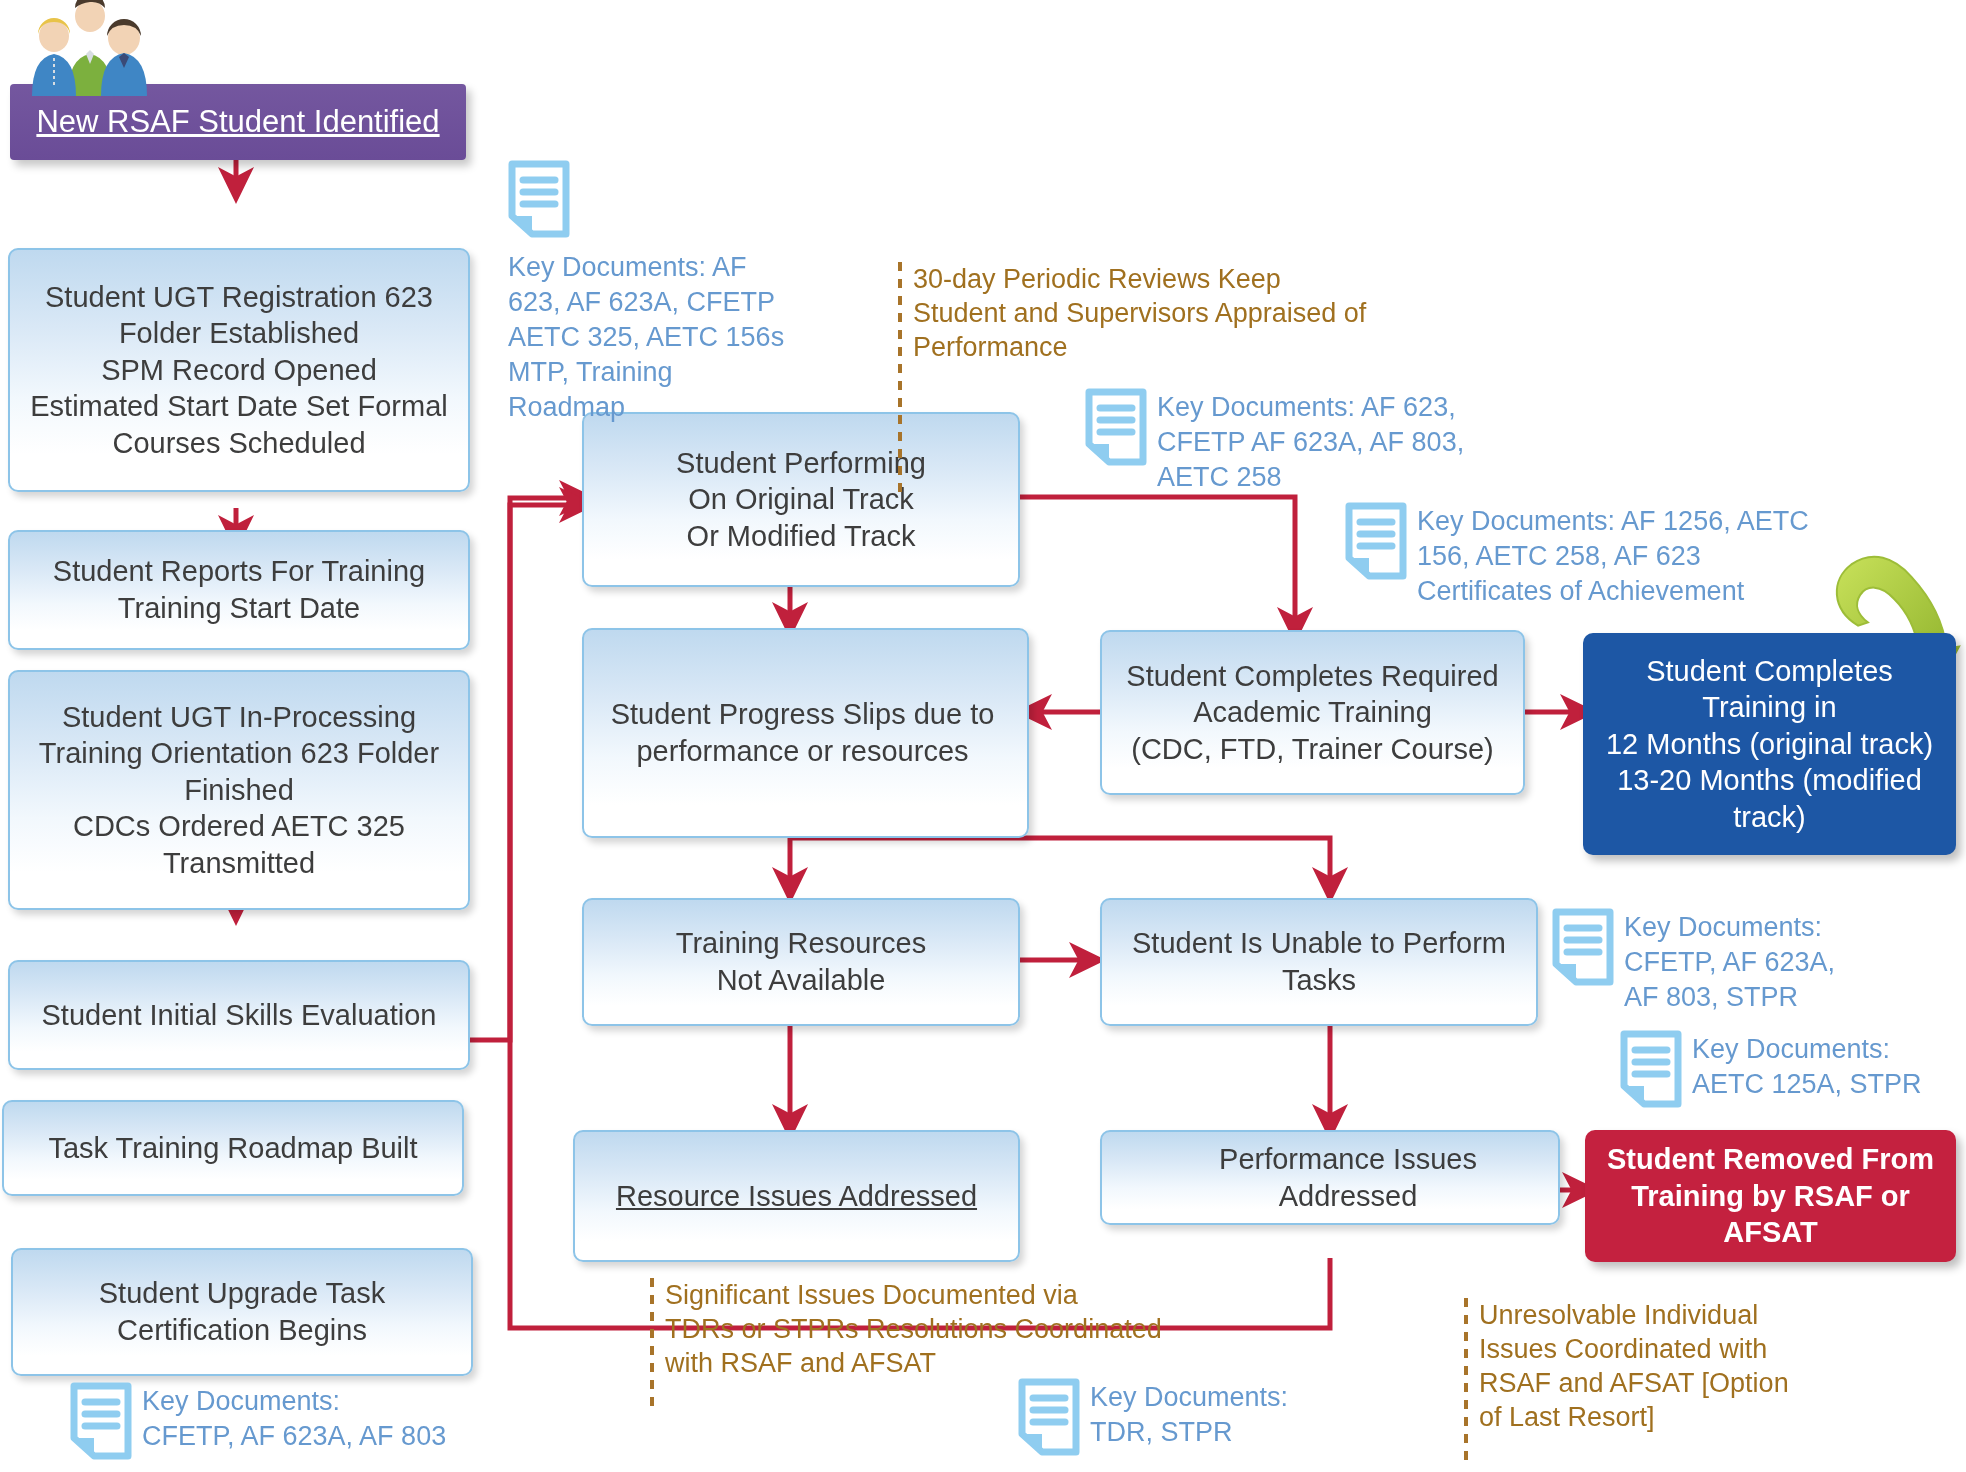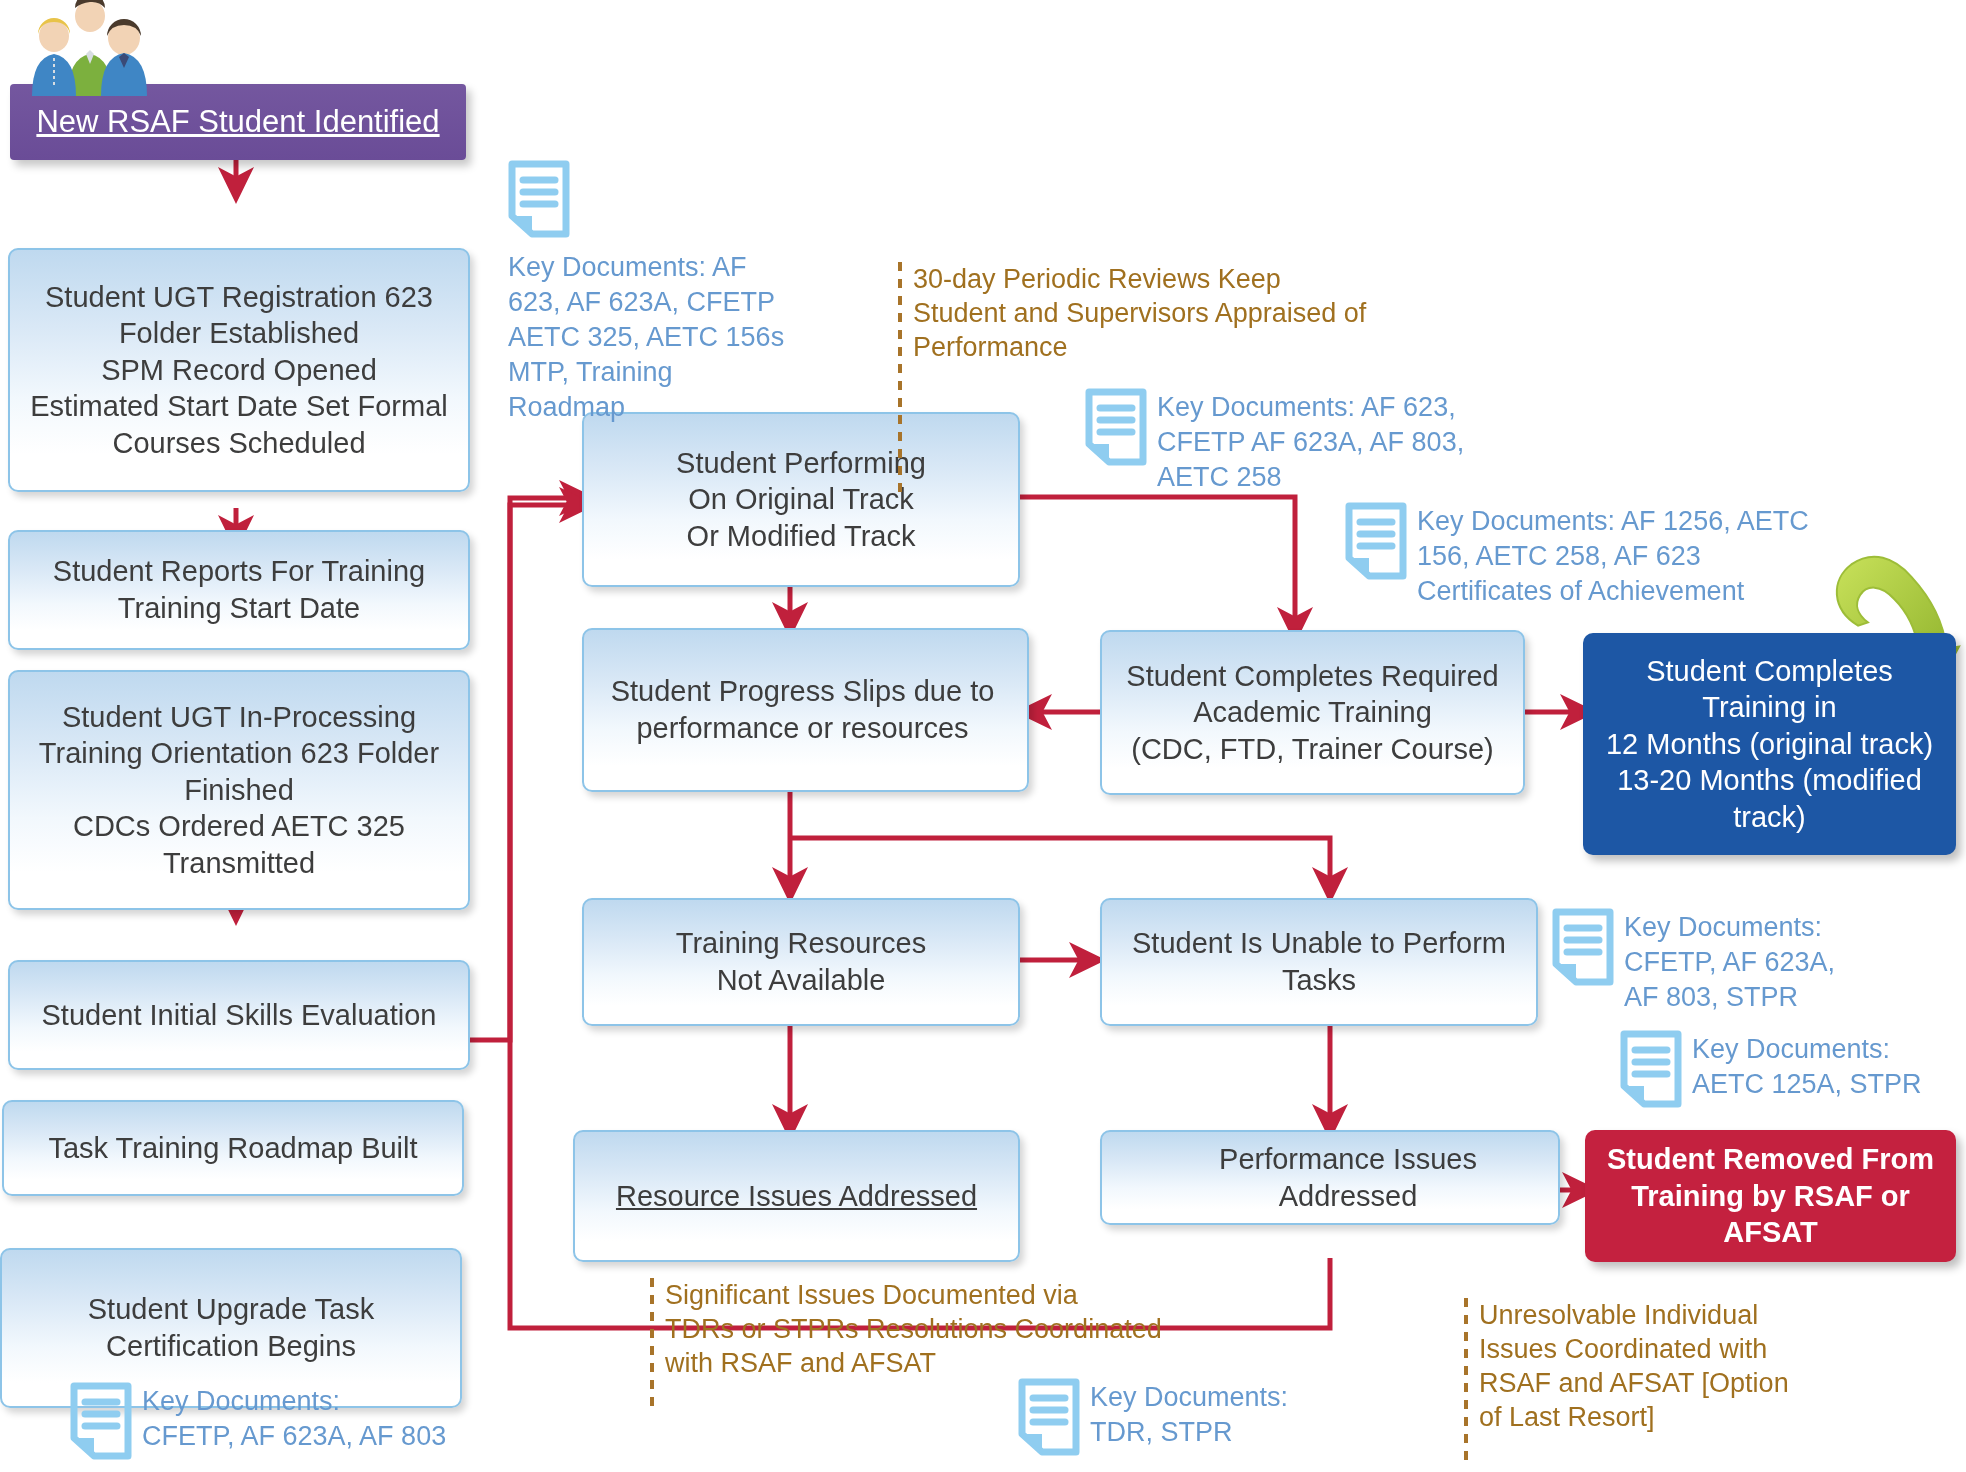--- a/index.html
+++ b/index.html
@@ -224,32 +224,32 @@
   </div>
 
   <div class="node blue" style="left:8px; top:960px; width:462px; height:110px;">
     <span class="lbl">Student Initial Skills Evaluation</span>
   </div>
 
   <div class="node blue" style="left:2px; top:1100px; width:462px; height:96px;">
     <span class="lbl">Task Training Roadmap Built</span>
   </div>
 
-  <div class="node blue" style="left:0; top:1248px; width:462px; height:160px;">
+  <div class="node blue" style="left:11px; top:1248px; width:462px; height:128px;">
     <span class="lbl">Student Upgrade Task
 Certification Begins</span>
   </div>
 
   <div class="node blue" style="left:582px; top:412px; width:438px; height:175px;">
     <span class="lbl">Student Performing
 On Original Track
 Or Modified Track</span>
   </div>
 
-  <div class="node blue" style="left:582px; top:628px; width:447px; height:164px;padding-left:6px;">
+  <div class="node blue" style="left:582px; top:628px; width:447px; height:210px;padding-left:6px;">
     <span class="lbl">Student Progress Slips due to
 performance or resources</span>
   </div>
 
   <div class="node blue" style="left:1100px; top:630px; width:425px; height:165px;">
     <span class="lbl">Student Completes Required
 Academic Training
 (CDC, FTD, Trainer Course)</span>
   </div>
 

